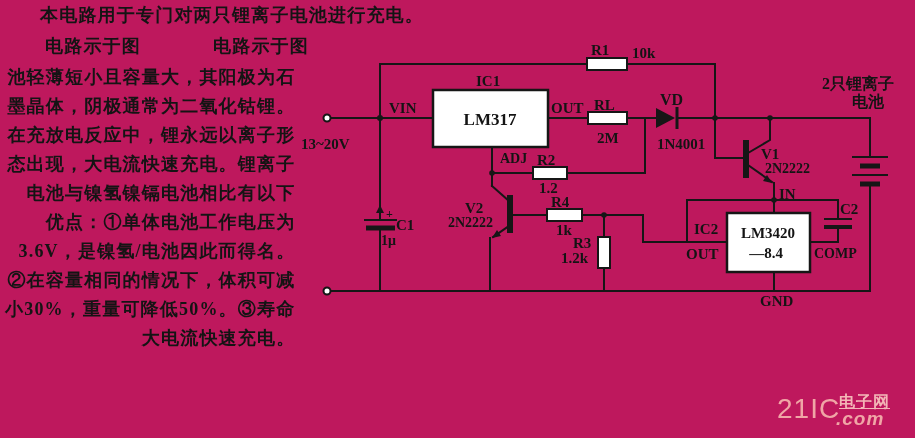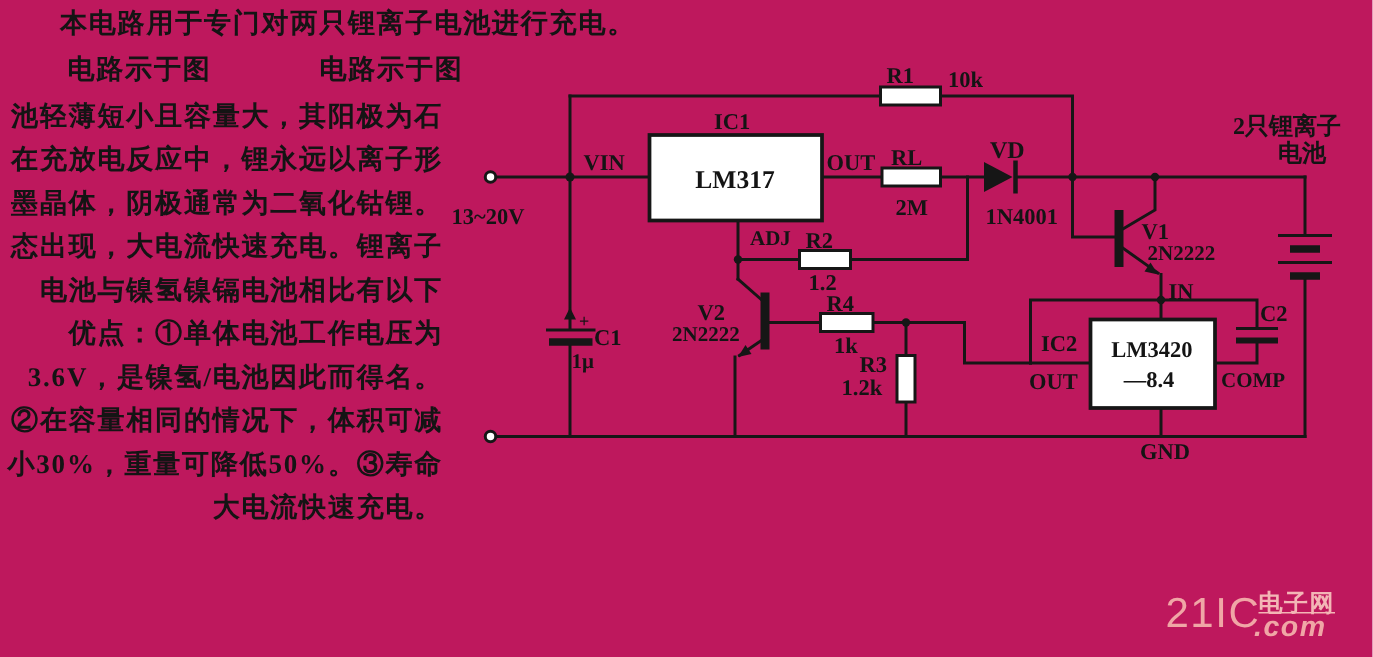--- a/index.html
+++ b/index.html
@@ -34,22 +34,22 @@
 <body>
 
 <div class="stage">
 
   <div class="tline" style="left:40px;top:4px;">本电路用于专门对两只锂离子电池进行充电。</div>
   <div class="tline" style="left:45px;top:35px;">电路示于图</div>
   <div class="tline" style="left:213px;top:35px;">电路示于图</div>
 
   <div class="bodylines">
     <div class="row">池轻薄短小且容量大，其阳极为石</div>
+    <div class="row">墨晶体，阴极通常为二氧化钴锂。</div>
     <div class="row">在充放电反应中，锂永远以离子形</div>
-    <div class="row">墨晶体，阴极通常为二氧化钴锂。</div>
     <div class="row">态出现，大电流快速充电。锂离子</div>
     <div class="row">电池与镍氢镍镉电池相比有以下</div>
     <div class="row">优点：①单体电池工作电压为</div>
     <div class="row">3.6V，是镍氢/电池因此而得名。</div>
     <div class="row">②在容量相同的情况下，体积可减</div>
     <div class="row">小30%，重量可降低50%。③寿命</div>
     <div class="row">大电流快速充电。</div>
   </div>
 
   <svg class="schematic" viewBox="0 0 915 438">

